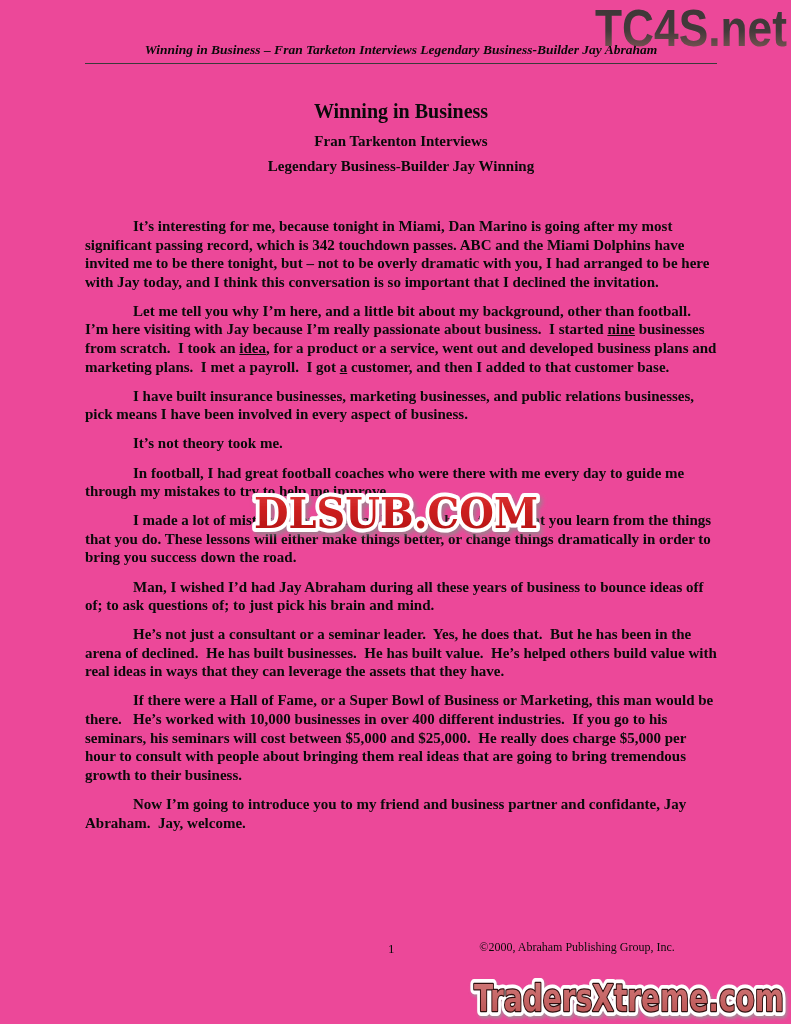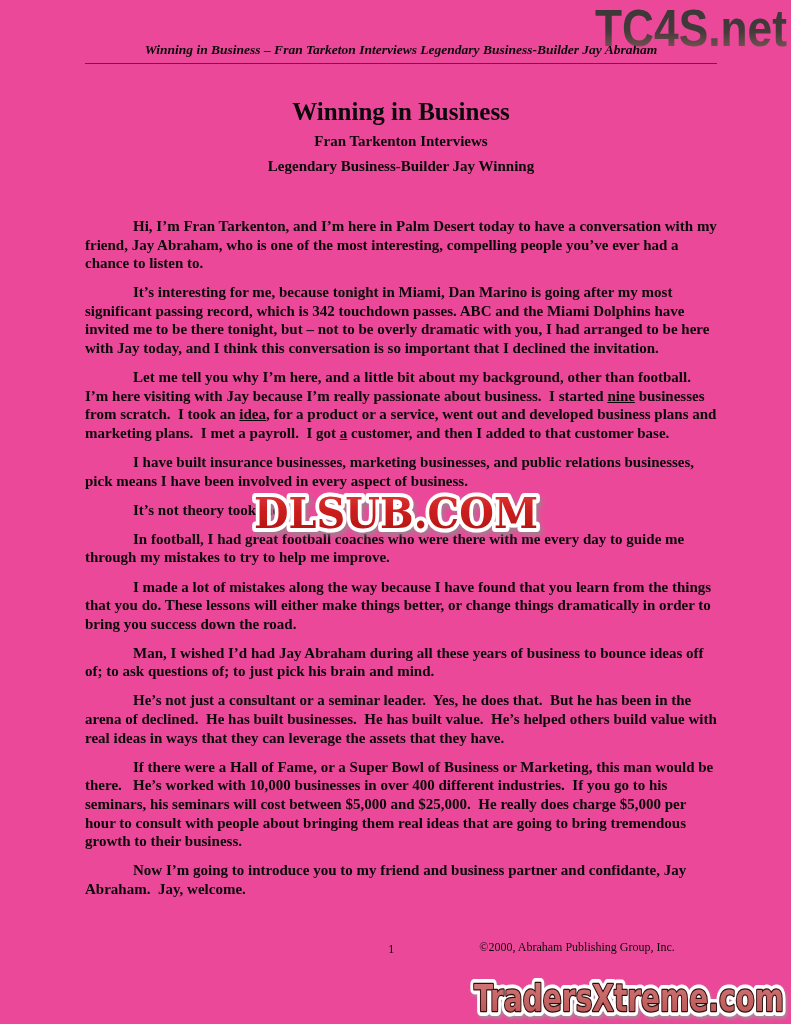--- a/index.html
+++ b/index.html
@@ -21,21 +21,21 @@
   .wm-tc4s { position:absolute; top:0px; right:2px; z-index:5; }
   .wm-tc4s text {
     font-family:"Liberation Sans", sans-serif; font-weight:bold;
   }
 
   
   .title-block {
     position:absolute; left:85px; top:94px; width:632px;
     text-align:center; font-weight:bold;
   }
-  .title-l1 { font-size:25px; line-height:35px; }
+  .title-l1 { font-size:20px; line-height:35px; }
   .title-l2 { font-size:15px; line-height:25px; }
 
   
   .docbody {
     position:absolute; left:85px; top:217px; width:632px;
     font-size:15px; font-weight:bold; line-height:18.6px;
   }
   .para { margin:0 0 10.5px 0; text-indent:48px; white-space:pre-wrap; }
   .useg { text-decoration:underline; }
 
@@ -78,21 +78,20 @@
     <text x="198" y="46" text-anchor="end" font-size="52" textLength="192" lengthAdjust="spacingAndGlyphs" fill="url(#tcGrad)">TC4S.net</text>
   </svg>
 
   <div class="title-block">
     <div class="title-l1">Winning in Business</div>
     <div class="title-l2">Fran Tarkenton Interviews</div>
     <div class="title-l2">Legendary Business-Builder Jay Winning</div>
   </div>
 
   <div class="docbody" id="document-body">
-      <p class="para"><span>Hi, I’m Fran Tarkenton, and I’m here in Palm Desert today to have a conversation with my friend, Jay Abraham, who is one of the most interesting, compelling people you’ve ever had a chance to listen to.</span></p>
       <p class="para"><span>It’s interesting for me, because tonight in Miami, Dan Marino is going after my most significant passing record, which is 342 touchdown passes. ABC and the Miami Dolphins have invited me to be there tonight, but – not to be overly dramatic with you, I had arranged to be here with Jay today, and I think this conversation is so important that I declined the invitation.</span></p>
       <p class="para"><span>Let me tell you why I’m here, and a little bit about my background, other than football. I’m here visiting with Jay because I’m really passionate about business.  I started </span><span class="useg">nine</span><span> businesses from scratch.  I took an </span><span class="useg">idea</span><span>, for a product or a service, went out and developed business plans and marketing plans.  I met a payroll.  I got </span><span class="useg">a</span><span> customer, and then I added to that customer base.</span></p>
       <p class="para"><span>I have built insurance businesses, marketing businesses, and public relations businesses, pick means I have been involved in every aspect of business.</span></p>
       <p class="para"><span>It’s not theory took me.</span></p>
       <p class="para"><span>In football, I had great football coaches who were there with me every day to guide me through my mistakes to try to help me improve.</span></p>
       <p class="para"><span>I made a lot of mistakes along the way because I have found that you learn from the things that you do. These lessons will either make things better, or change things dramatically in order to bring you success down the road.</span></p>
       <p class="para"><span>Man, I wished I’d had Jay Abraham during all these years of business to bounce ideas off of; to ask questions of; to just pick his brain and mind.</span></p>
       <p class="para"><span>He’s not just a consultant or a seminar leader.  Yes, he does that.  But he has been in the arena of declined.  He has built businesses.  He has built value.  He’s helped others build value with real ideas in ways that they can leverage the assets that they have.</span></p>
       <p class="para"><span>If there were a Hall of Fame, or a Super Bowl of Business or Marketing, this man would be there.   He’s worked with 10,000 businesses in over 400 different industries.  If you go to his seminars, his seminars will cost between $5,000 and $25,000.  He really does charge $5,000 per hour to consult with people about bringing them real ideas that are going to bring tremendous growth to their business.</span></p>
       <p class="para"><span>Now I’m going to introduce you to my friend and business partner and confidante, Jay Abraham.  Jay, welcome.</span></p>

